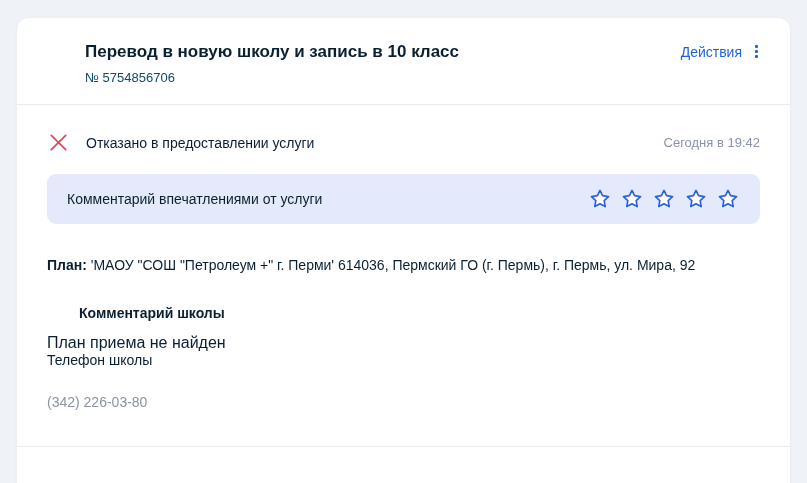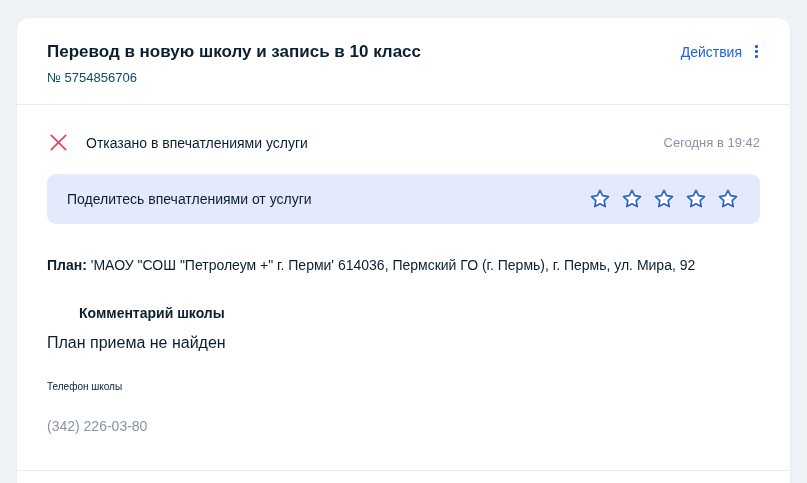--- a/index.html
+++ b/index.html
@@ -16,20 +16,21 @@
     background: #ffffff;
     border-radius: 12px;
     box-shadow: 0 1px 4px rgba(20,40,80,0.04);
     overflow: hidden;
   }
   .card-header {
     display: flex;
     align-items: flex-start;
     justify-content: space-between;
     padding: 23px 30px 19px 30px;
+    margin-left: 38px;
   }
   .title {
     font-size: 17px;
     font-weight: bold;
     line-height: 22px;
     color: #0b1f33;
   }
   .app-number {
     margin-top: 7px;
     font-size: 13px;
@@ -120,22 +121,21 @@
     margin-top: 30px;
     font-size: 14px;
     font-weight: bold;
     padding-left: 32px;
   }
   .comment-value {
     margin-top: 13px;
     font-size: 16px;
   }
   .phone-label {
-    margin-top: 29px;
-    font-size: 10px;
+    font-size: 14px;
     color: #0b1f33;
   }
   .phone-value {
     margin-top: 26px;
     font-size: 14px;
     color: #8a93a5;
     padding-bottom: 36px;
   }
   .card-footer {
     padding: 25px 30px 31px 30px;
@@ -165,26 +165,26 @@
 
   <div class="card-body">
 
     <div class="status-row">
       <span class="x-icon">
         <svg viewBox="0 0 24 24" width="23" height="23">
           <line x1="4.5" y1="4.5" x2="19.5" y2="19.5" stroke="#ee3f58" stroke-width="1.8" stroke-linecap="round"></line>
           <line x1="19.5" y1="4.5" x2="4.5" y2="19.5" stroke="#ee3f58" stroke-width="1.8" stroke-linecap="round"></line>
         </svg>
       </span>
-      <span class="status-text">Отказано в впечатлениями услуги</span>
+      <span class="status-text">Отказано в предоставлении услуги</span>
       <span class="status-time">Сегодня в 19:42</span>
     </div>
 
     <div class="feedback-banner">
-      <span class="feedback-text">Поделитесь впечатлениями от услуги</span>
+      <span class="feedback-text">Комментарий впечатлениями от услуги</span>
       <span class="stars">
         <span class="star">
           <svg viewBox="0 0 24 24" width="24" height="24">
               <path d="M12 3.4l2.6 5.3 5.9.9-4.3 4.1 1 5.9-5.2-2.8-5.2 2.8 1-5.9-4.3-4.1 5.9-.9z" fill="#ffffff" stroke="#2e62d9" stroke-width="1.7" stroke-linejoin="round"></path>
             </svg>
         </span>
         <span class="star">
           <svg viewBox="0 0 24 24" width="24" height="24">
               <path d="M12 3.4l2.6 5.3 5.9.9-4.3 4.1 1 5.9-5.2-2.8-5.2 2.8 1-5.9-4.3-4.1 5.9-.9z" fill="#ffffff" stroke="#2e62d9" stroke-width="1.7" stroke-linejoin="round"></path>
             </svg>

